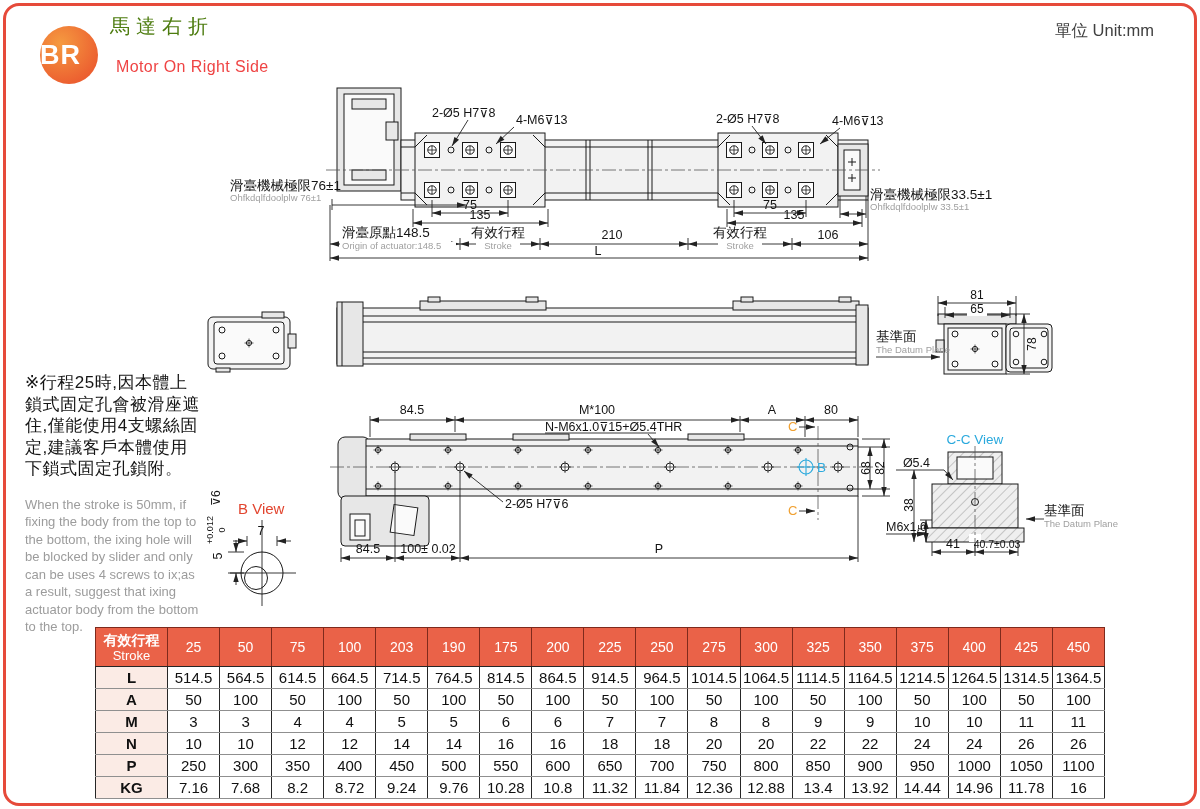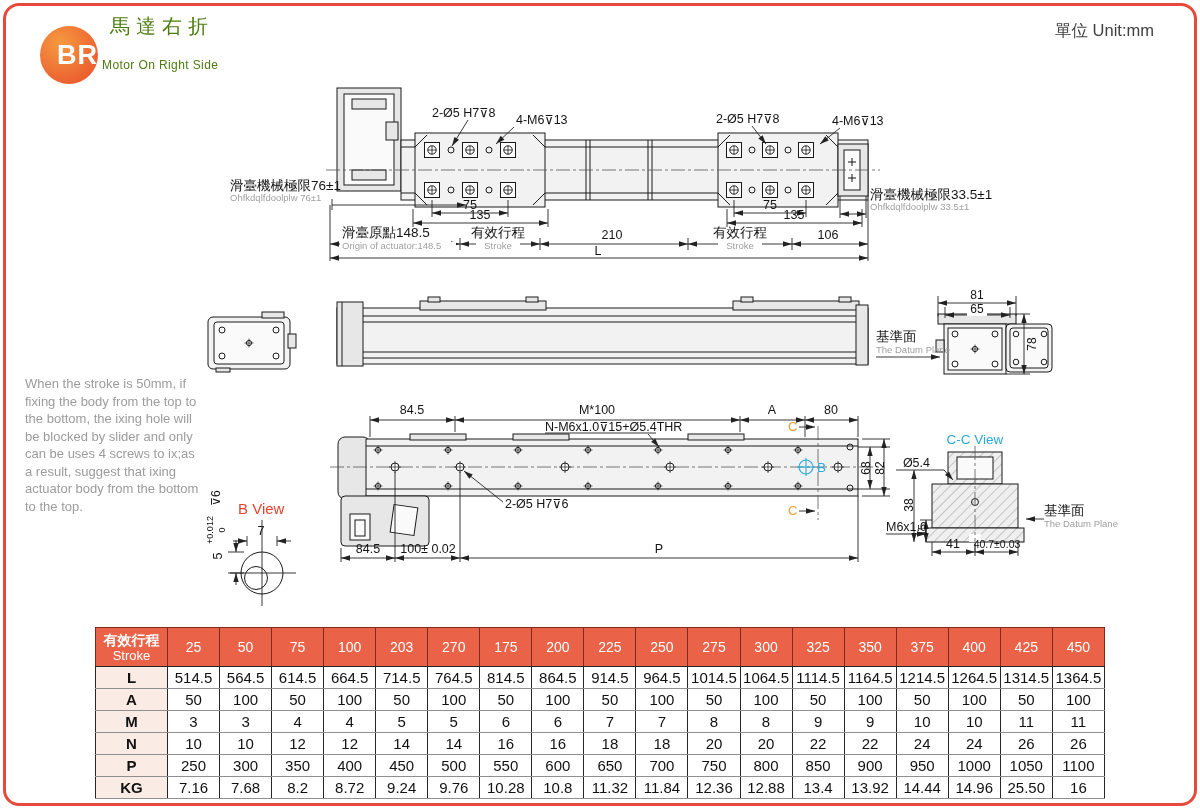--- a/index.html
+++ b/index.html
@@ -3,27 +3,27 @@
 <meta charset="utf-8">
 <style>
   :root{ --accent:#e64a3a; --hdrbg:#ea6248; --labbg:#fbebe5; }
   html,body{margin:0;padding:0}
   body{width:1200px;height:809px;background:#fff;position:relative;overflow:hidden;
        font-family:"Liberation Sans","DejaVu Sans",sans-serif;color:#111}
   #frame{position:absolute;inset:3px;border:3px solid var(--accent);border-radius:16px;pointer-events:none}
   .logo{position:absolute;left:40px;top:26px;width:58px;height:58px;border-radius:50%;
         background:radial-gradient(circle at 35% 30%,#f59a40,#ec5f30 75%);
         color:#fff;font-weight:bold;font-size:27px;letter-spacing:1px;
-        display:flex;align-items:center;justify-content:flex-end}
+        display:flex;align-items:center;justify-content:flex-start}
   .title-zh{position:absolute;left:110px;top:13px;font-size:20px;letter-spacing:6px;color:#4d7c0f}
-  .title-en{position:absolute;left:102px;top:58px;font-size:12px;color:#4d7c0f;letter-spacing:.4px}
+  .title-en{position:absolute;left:116px;top:58px;font-size:16px;color:#ef4444;letter-spacing:.4px}
   .unit{position:absolute;right:46px;top:20px;font-size:16.5px;color:#404040}
   .note{position:absolute;left:25px;top:372px;width:176px}
   .note-zh{font-size:17px;line-height:21.5px;letter-spacing:.5px;color:#151515}
-  .note-en{font-size:13px;line-height:17.5px;color:#9c9c9c;margin-top:3px}
+  .note-en{font-size:13px;line-height:17.5px;color:#9c9c9c;margin-top:16px}
   .drawlayer{position:absolute;left:0;top:0;width:1200px;height:809px}
   svg text{font-family:"Liberation Sans","DejaVu Sans",sans-serif;fill:#141414;font-size:12.5px}
   .t-zh{font-size:13.5px}
   .t-sub{font-size:9.5px;fill:#9f9f9f}
   .t-sm{font-size:10.5px}
   .t-d2{font-size:12px}
   .t-cyan{fill:#2aa9dd;font-size:13.5px}
   .t-org{fill:#f0a030;font-size:13px}
   .t-red{fill:#e2452f;font-size:15px}
   .mid{text-anchor:middle}.end{text-anchor:end}
@@ -55,20 +55,21 @@
 <div id="frame"></div>
 
 <div class="logo">
   <span>BR</span>
 </div>
 <div class="title-zh">馬達右折</div>
 <div class="title-en">Motor On Right Side</div>
 <div class="unit">單位 Unit:mm</div>
 
 <div class="note">
+  <div class="note-zh">※行程25時,因本體上鎖式固定孔會被滑座遮住,僅能使用4支螺絲固定,建議客戶本體使用下鎖式固定孔鎖附。</div>
   <div class="note-en">When the stroke is 50mm, if fixing the body from the top to the bottom, the ixing hole will be blocked by slider and only can be uses 4 screws to ix;as a result, suggest that ixing actuator body from the bottom to the top.</div>
 </div>
 
 <svg class="drawlayer" viewBox="0 0 1200 809">
   <defs>
     <marker id="aE" markerWidth="11" markerHeight="8" refX="10" refY="4" orient="auto" markerUnits="userSpaceOnUse">
         <path d="M10,4 L1,1.3 L1,6.7 Z" fill="#222"></path>
       </marker>
     <marker id="aS" markerWidth="11" markerHeight="8" refX="1" refY="4" orient="auto" markerUnits="userSpaceOnUse">
         <path d="M1,4 L10,1.3 L10,6.7 Z" fill="#222"></path>
@@ -427,21 +428,21 @@
       <tr>
         <th class="lab">
           <div class="hz">有效行程</div>
           <div class="he">Stroke</div>
         </th>
         <th>25</th>
         <th>50</th>
         <th>75</th>
         <th>100</th>
         <th>203</th>
-        <th>270</th>
+        <th>190</th>
         <th>175</th>
         <th>200</th>
         <th>225</th>
         <th>250</th>
         <th>275</th>
         <th>300</th>
         <th>325</th>
         <th>350</th>
         <th>375</th>
         <th>400</th>
@@ -566,17 +567,17 @@
         <td>10.28</td>
         <td>10.8</td>
         <td>11.32</td>
         <td>11.84</td>
         <td>12.36</td>
         <td>12.88</td>
         <td>13.4</td>
         <td>13.92</td>
         <td>14.44</td>
         <td>14.96</td>
-        <td>25.50</td>
+        <td>11.78</td>
         <td>16</td>
       </tr>
     </tbody>
 </table>
 
 </body></html>

